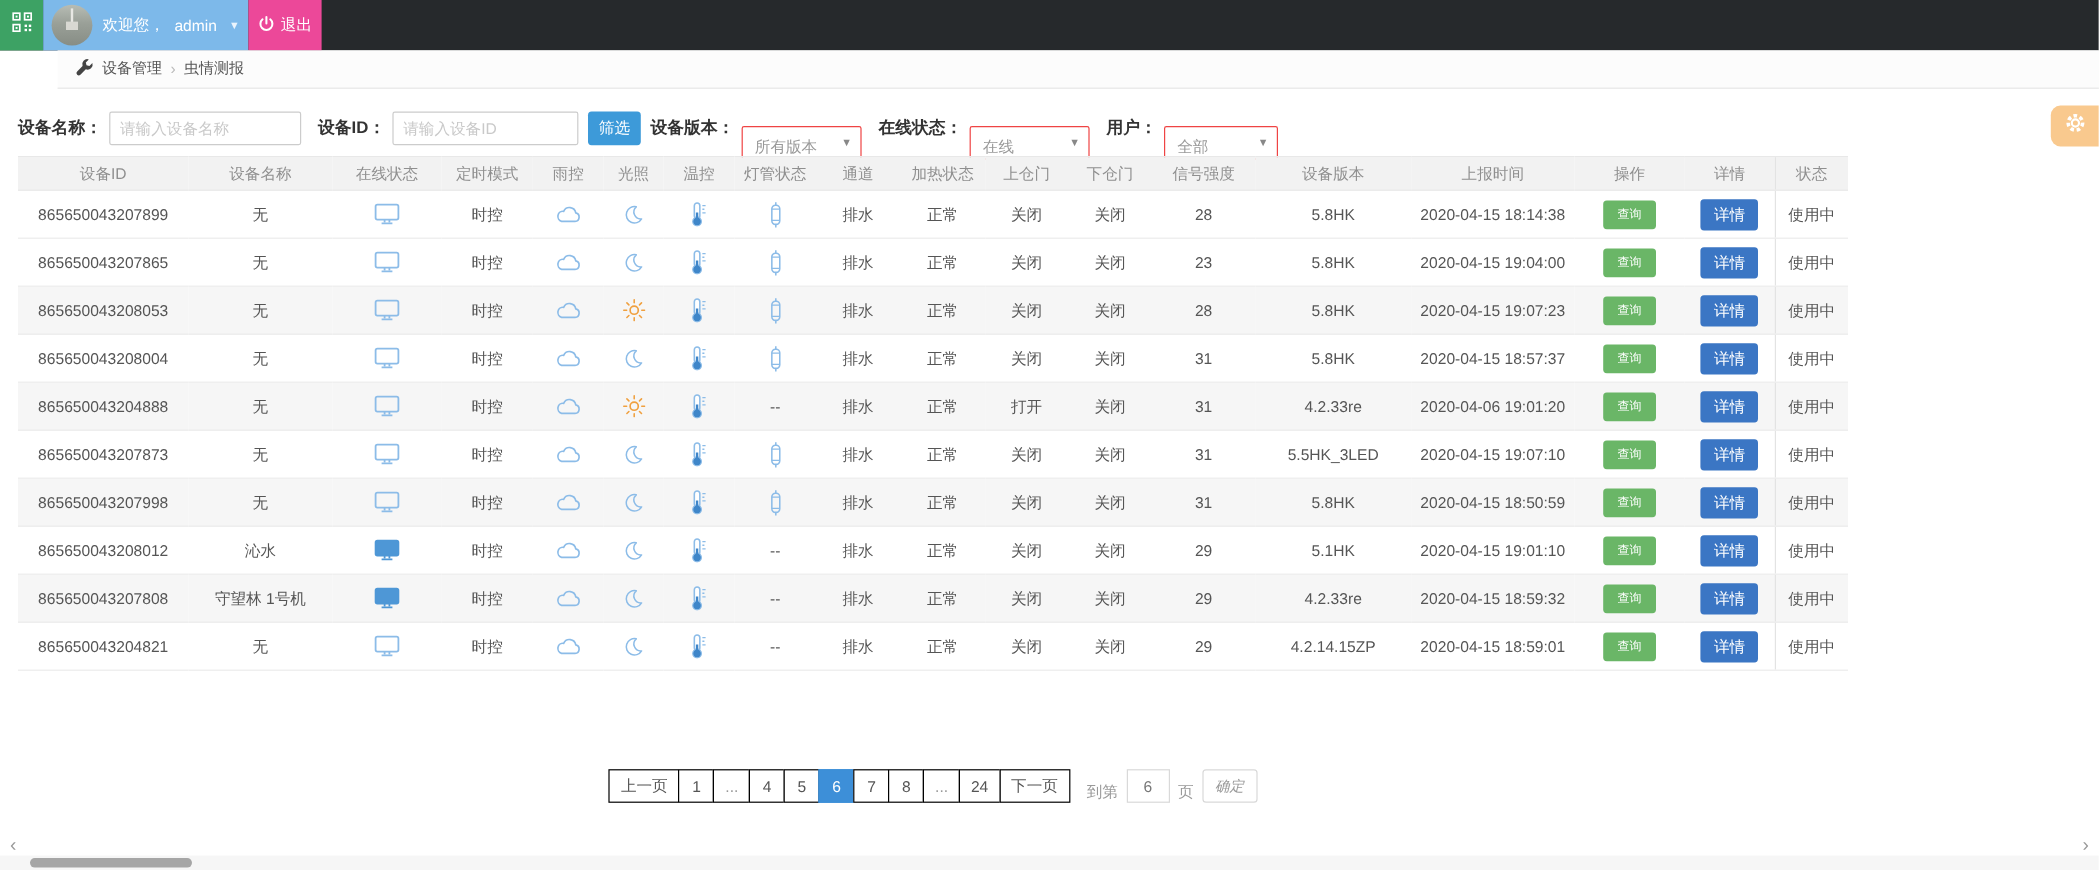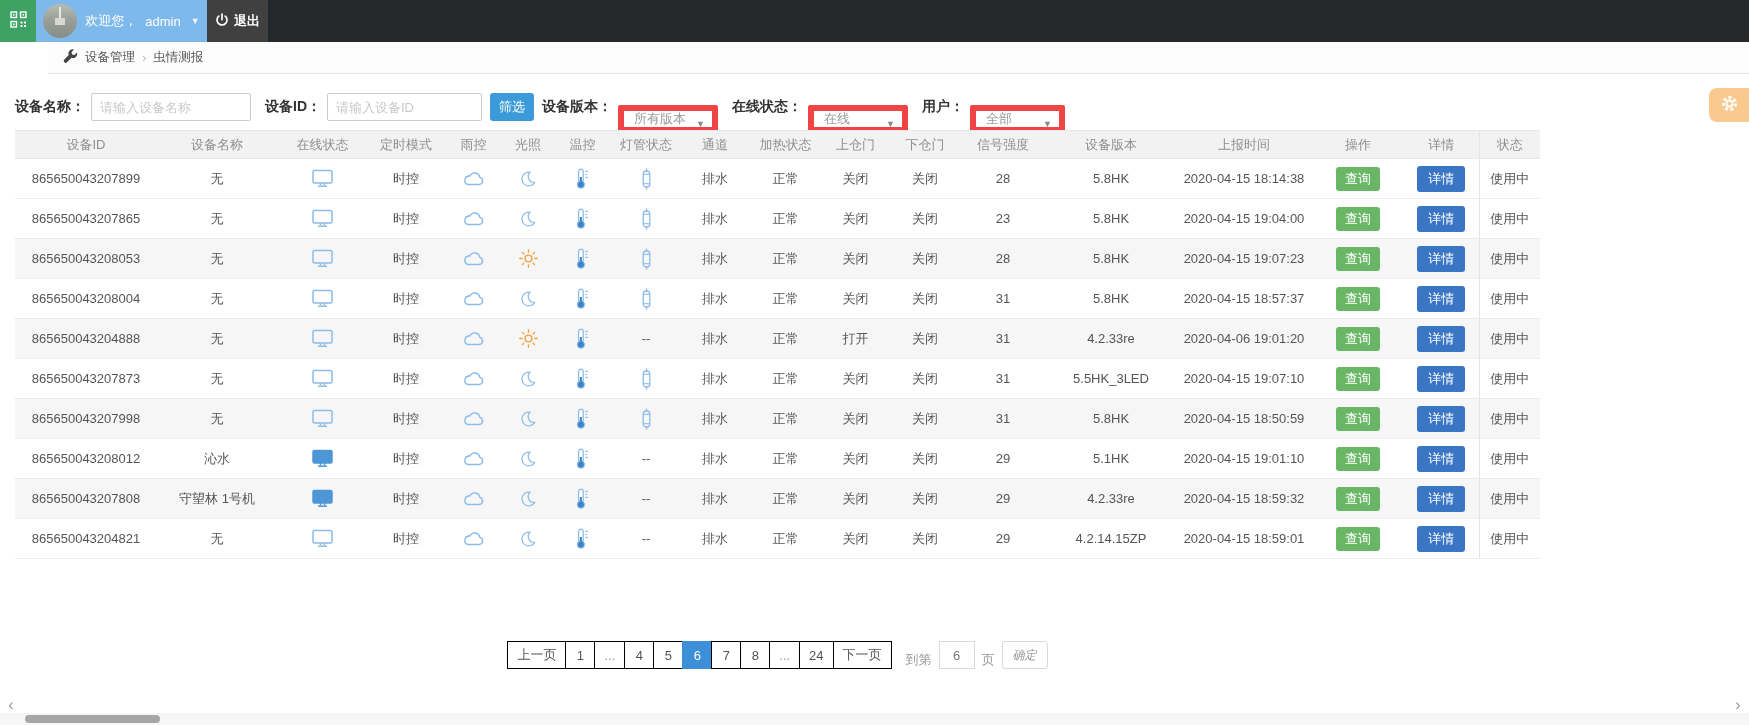--- a/index.html
+++ b/index.html
@@ -10,44 +10,44 @@
   }
   
   .topbar { position:absolute; top:0; left:0; width:1749px; height:42px; background:#26292c; display:flex; justify-content:flex-start; }
   .topbar .tb-btn { height:42px; display:flex; align-items:center; justify-content:center; cursor:pointer; }
   .tb-qr { width:36px; background:#3da264; }
   .tb-user { width:171px; background:#7db9ea; color:#fff; font-size:13px; gap:8px; }
   .avatar { width:34px; height:34px; border-radius:50%; overflow:hidden; background:linear-gradient(180deg,#b7bcb4 0%,#9aa098 45%,#878d85 100%); position:relative; flex:0 0 auto; }
   .avatar .pole { position:absolute; left:16px; top:3px; width:2px; height:15px; background:#e8e8e4; }
   .avatar .box { position:absolute; left:12px; top:14px; width:10px; height:7px; background:#d8d8d2; }
   .tb-caret { font-size:9px; color:#eaf4fd; margin-left:2px; }
-  .tb-logout { width:61px; background:#404040; color:#fff; font-size:13px; gap:5px;font-weight:bold; }
+  .tb-logout { width:61px; background:#ec4899; color:#fff; font-size:13px; gap:5px; }
   
   .crumbbar { position:absolute; top:42px; left:0; width:1749px; height:32px; background:#fcfcfc; border-bottom:1px solid #e6e6e6; display:flex; align-items:center; padding-left:14px; gap:7px; font-size:12.5px; color:#555;margin-left:48px; }
   .crumb-sep { color:#bbb; font-size:13px; }
   
   .filterbar { position:absolute; top:92px; left:15px; height:30px; display:flex; align-items:center; font-size:14px; }
   .f-label { font-weight:bold; color:#333; margin-right:6px; white-space:nowrap; }
   .f-input { width:160px; height:28px; border:1px solid #ccc; border-radius:2px; padding:0 8px; font-size:13px; color:#555; font-family:inherit; }
   .f-input::placeholder { color:#c9c9c9; }
   .f-gap { width:14px; } .f-gap-s { width:8px; }
   .btn-filter { width:44px; height:28px; background:#3d9ad9; color:#fff; border:none; border-radius:3px; font-size:13px; font-family:inherit; cursor:pointer; }
-  .f-select { position:relative; width:100px; height:28px; border:6px solid #ef4444; border-radius:2px; background:#fff; display:flex; align-items:center; padding-left:10px; font-size:13px; color:#999; cursor:pointer;margin-top:24px; }
+  .f-select { position:relative; width:100px; height:28px; border:1px solid #ef4444; border-radius:2px; background:#fff; display:flex; align-items:flex-end; padding-left:10px; font-size:13px; color:#999; cursor:pointer;margin-top:24px; }
   .f-select .caret { position:absolute; right:7px; top:8px; font-size:9px; color:#888; }
   
   .gearbtn { position:absolute; top:88px; right:0; width:40px; height:34px; background:#f9c98e; border-radius:8px 0 0 8px; display:flex; align-items:center; justify-content:center; cursor:pointer; }
   
   .tablewrap { position:absolute; top:130px; left:15px; width:1525px; }
   table { width:1525px; border-collapse:collapse; table-layout:fixed; }
   thead th { height:28px; background:#f2f2f2; color:#8f8f8f; font-size:13px; font-weight:normal; border-top:1px solid #e8e8e8; border-bottom:1px solid #e8e8e8; }
   tbody td { height:40px; text-align:center; font-size:13px; color:#555; border-bottom:1px solid #ececec; background:#fff; }
   tbody tr:nth-child(2n+3) td { background:#f6f6f6; }
   td.last-col, th.last-col { border-left:1px solid #e3e3e3; }
   .icon-cell svg { vertical-align:middle; }
-  .btn-query { width:44px; height:24px; background:#6ab667; color:#fff; border:none; border-radius:3px; font-size:13px; font-family:Liberation Mono, monospace; cursor:pointer; }
+  .btn-query { width:44px; height:24px; background:#6ab667; color:#fff; border:none; border-radius:3px; font-size:10px; font-family:Liberation Mono, monospace; cursor:pointer; }
   .btn-detail { width:48px; height:26px; background:#3b76c4; color:#fff; border:none; border-radius:3px; font-size:13px; font-family:inherit; cursor:pointer; }
   
   .pager { position:absolute; top:641px; left:15px; width:1525px; display:flex; justify-content:center; align-items:center; font-size:13px; }
   .pg-item { min-width:30px; height:28px; border:1px solid #000000; background:#fff; color:#555; display:flex; align-items:center; justify-content:center; padding:0 9px; margin-left:-1px; cursor:pointer; }
   .pg-item.first { margin-left:0; }
   .pg-item.active { background:#3d8fd8; border-color:#3d8fd8; color:#fff; }
   .pg-item.dots { color:#999; cursor:default; }
   .pg-goto { display:flex; align-items:flex-end; margin-left:14px; gap:7px; color:#999; }
   .pg-input { width:36px; height:28px; border:1px solid #d9d9d9; text-align:center; font-size:13px; color:#777; font-family:inherit; }
   .pg-confirm { height:28px; padding:0 10px; border:1px solid #d9d9d9; border-radius:3px; background:#fff; color:#999; font-size:12px; font-family:inherit; cursor:pointer; font-style:italic; }

